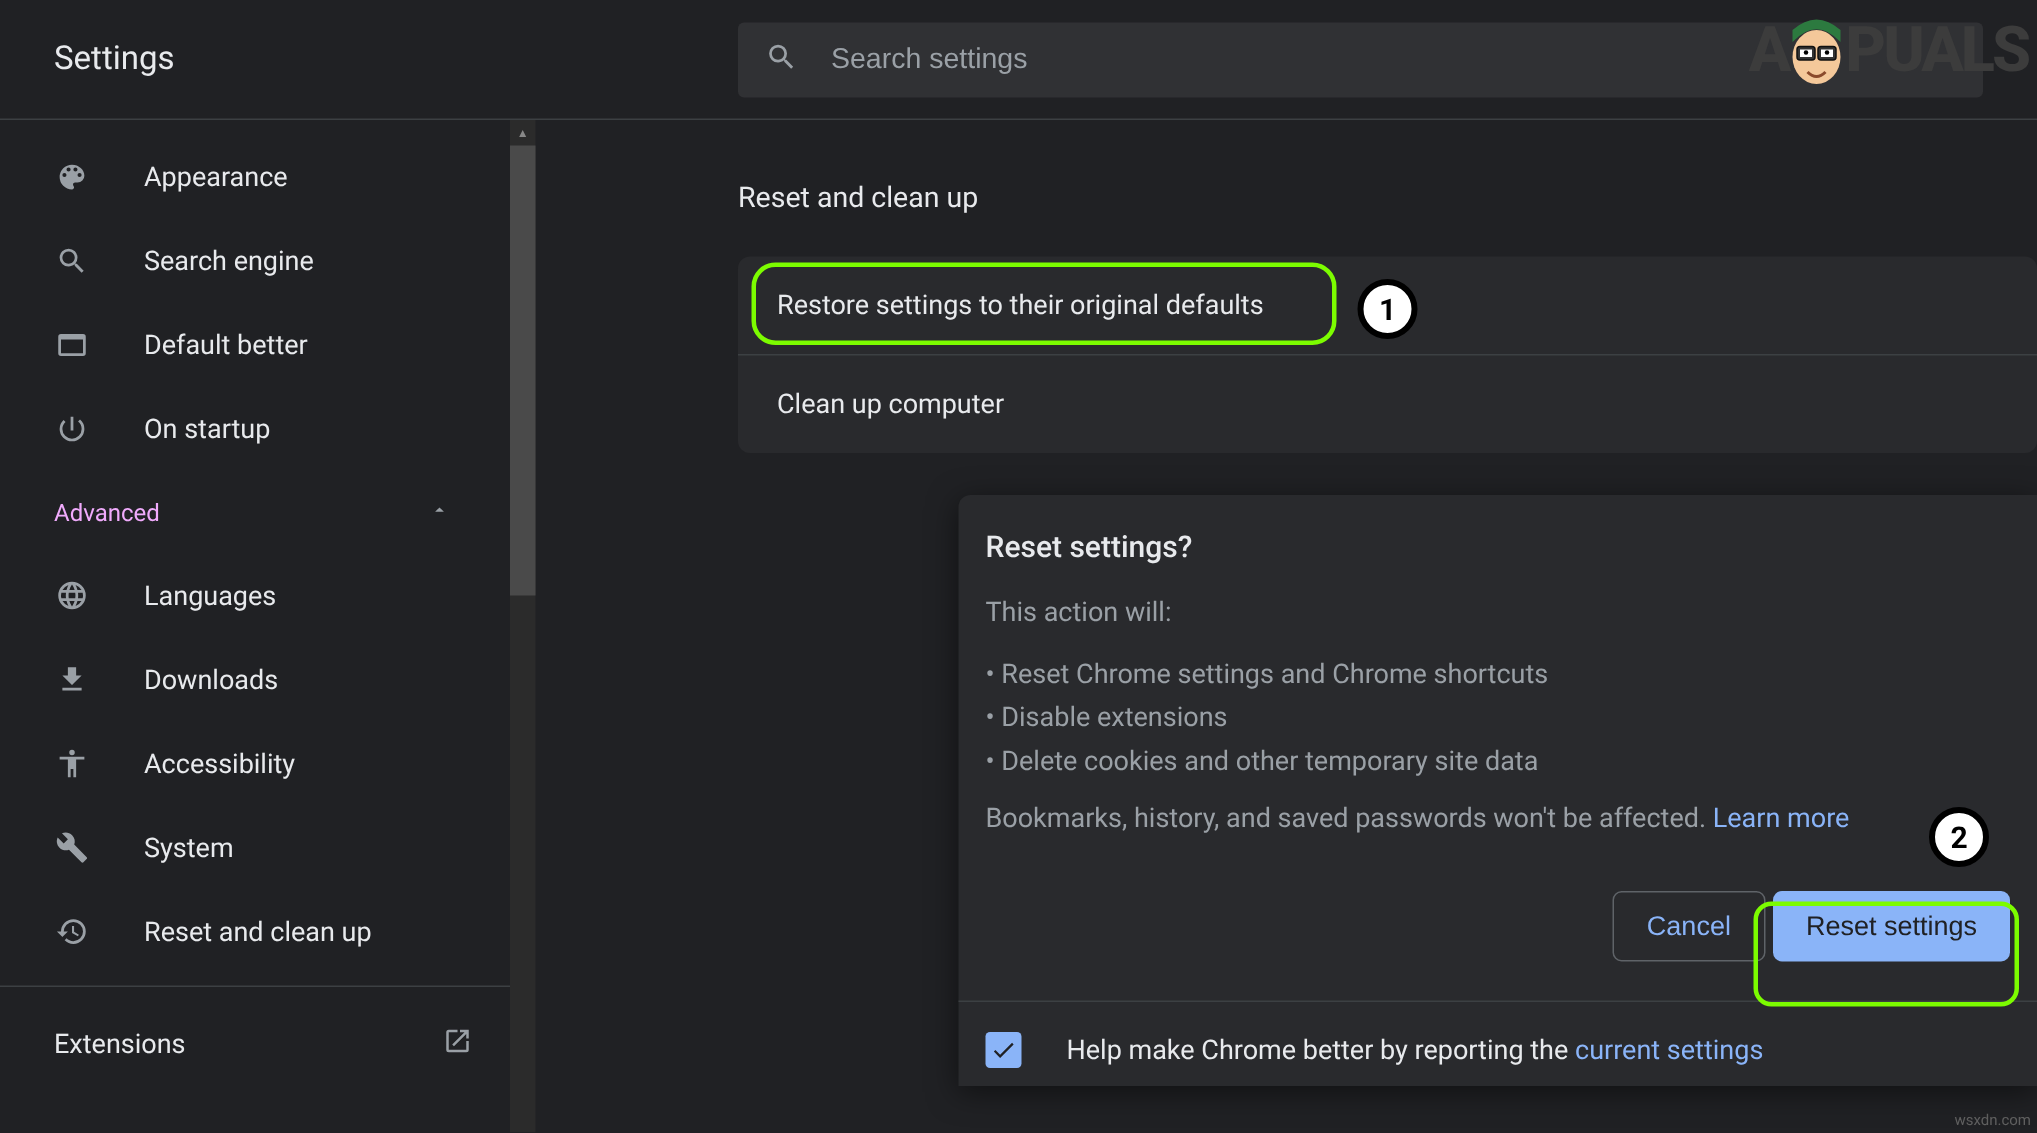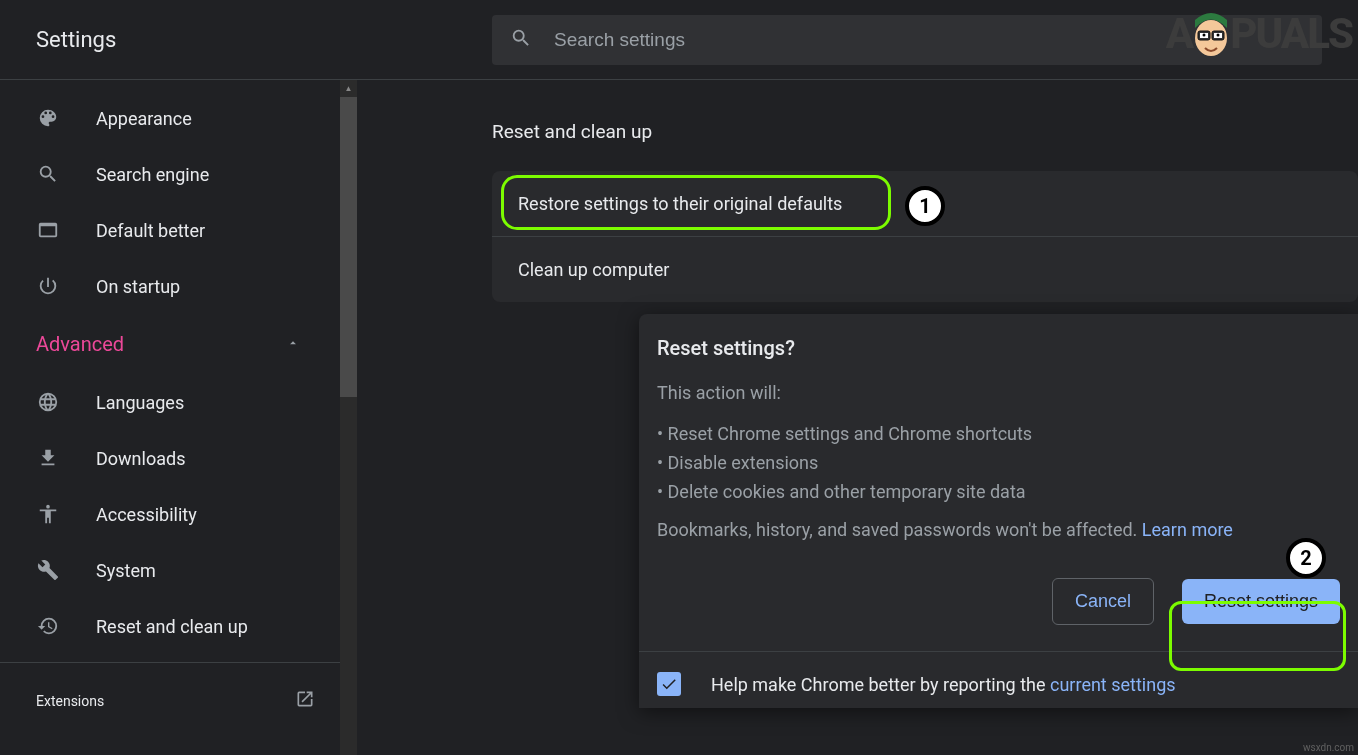--- a/index.html
+++ b/index.html
@@ -122,43 +122,43 @@
       color: #e8eaed;
     }
     .advanced-header {
       display: flex;
       align-items: center;
       justify-content: space-between;
       padding: 18px 30px 18px 36px;
       cursor: pointer;
     }
     .advanced-title {
-      font-size: 20px;
-      color: #ec4899;
+      font-size: 16px;
+      color: #f0abfc;
     }
     .advanced-chevron {
       margin-right: 10px;
     }
     .advanced-chevron svg {
       fill: #9aa0a6;
     }
     .divider {
       height: 1px;
       background: #3c4043;
       margin: 8px 0;
     }
     .extensions-item {
       display: flex;
       align-items: center;
       justify-content: space-between;
       padding: 18px 25px 18px 36px;
       cursor: pointer;
     }
     .extensions-label {
-      font-size: 14px;
+      font-size: 18px;
       color: #e8eaed;
     }
     .external-icon svg {
       fill: #9aa0a6;
     }
     .content {
       flex: 1;
       padding: 40px 0 0 135px;
       position: relative;
     }
@@ -207,21 +207,21 @@
       color: #000;
       z-index: 100;
     }
     .step-1 {
       left: 905px;
       top: 186px;
     }
     .dialog {
       position: absolute;
       left: 639px;
-      top: 314px;
+      top: 330px;
       width: 719px;
       background: #292a2d;
       border-radius: 8px 0 0 0;
       box-shadow: 0 4px 20px rgba(0,0,0,0.5);
       z-index: 50;
     }
     .dialog-body {
       padding: 22px 18px 20px 18px;
     }
     .dialog-title {
@@ -245,23 +245,22 @@
       color: #9aa0a6;
       margin-top: 13px;
     }
     .learn-more-link {
       color: #8ab4f8;
       cursor: pointer;
     }
     .dialog-buttons {
       display: flex;
       justify-content: flex-end;
-      gap: 28px;
+      gap: 5px;
       margin-top: 38px;
-      align-items: center;
     }
     .btn-cancel {
       padding: 12px 22px;
       border: 1px solid #5f6368;
       background: transparent;
       color: #8ab4f8;
       border-radius: 6px;
       font-size: 18px;
       cursor: pointer;
     }

